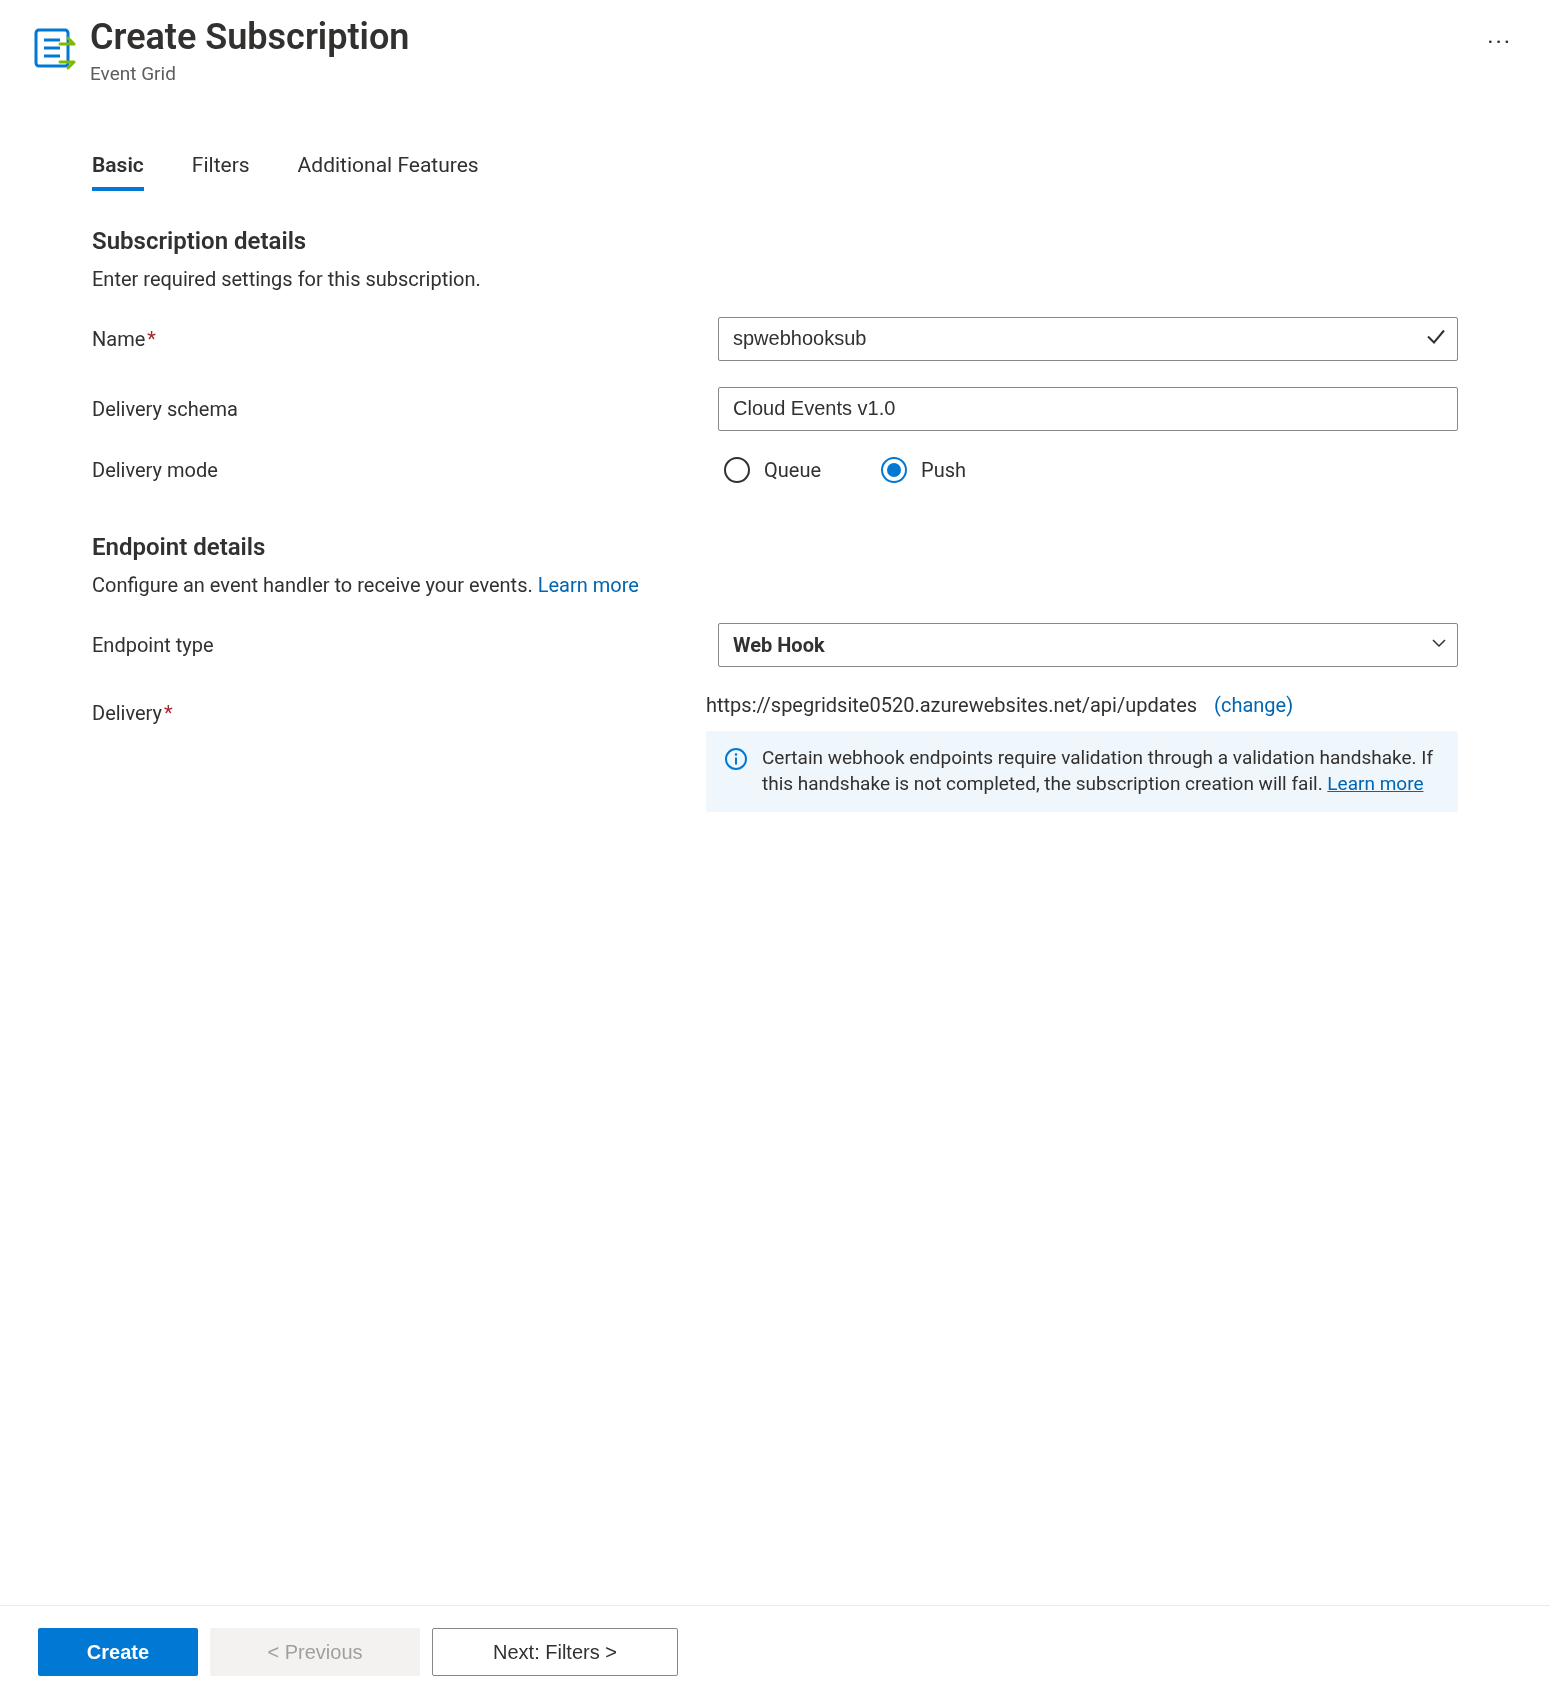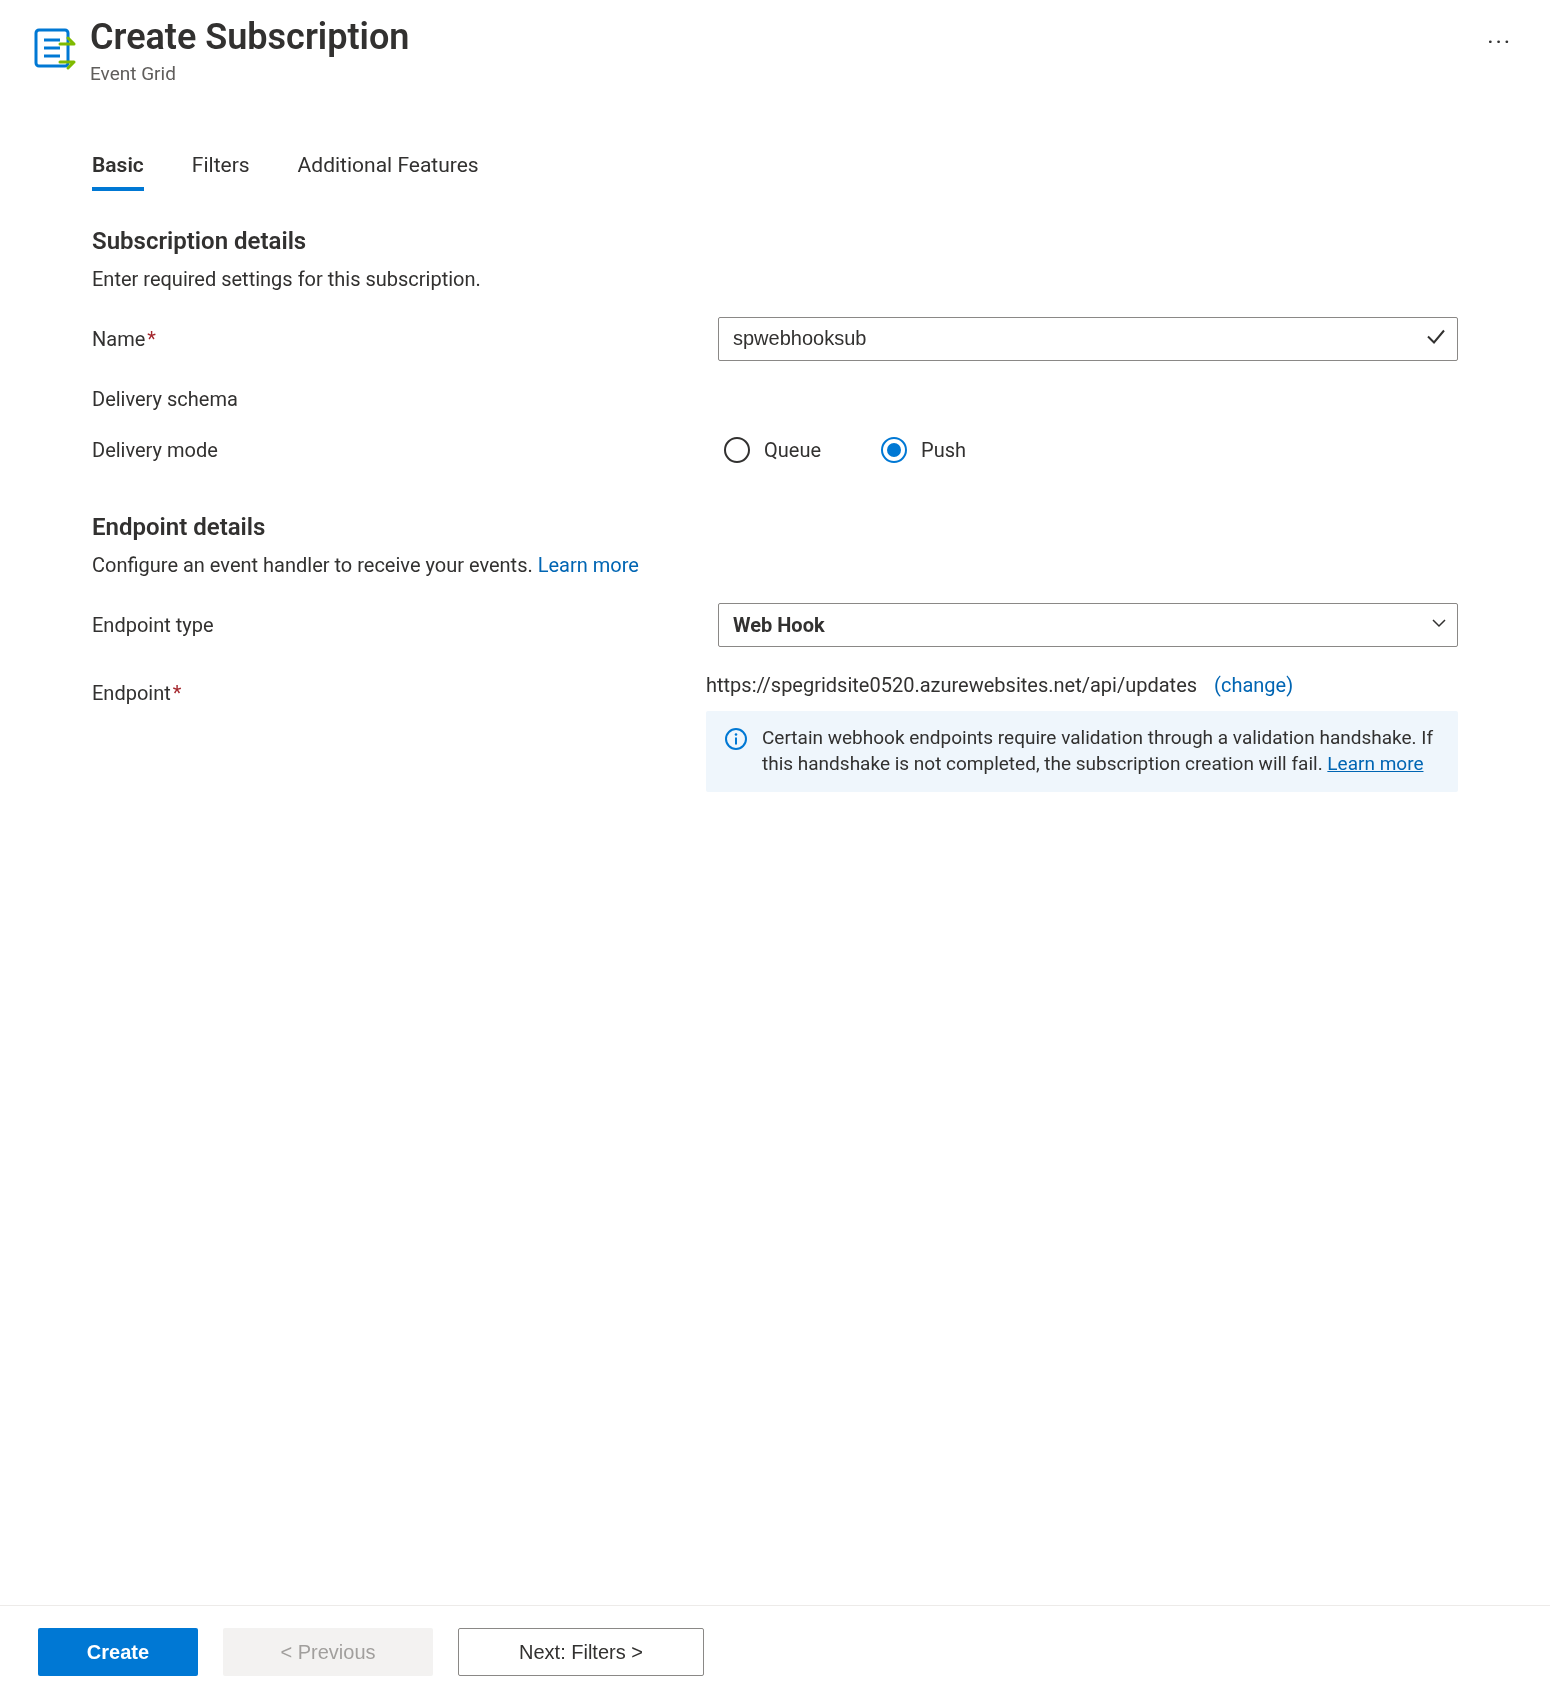--- a/index.html
+++ b/index.html
@@ -64,21 +64,21 @@
 
   .info-box {
     display: flex; gap: 14px; background: #eff6fc; padding: 14px 18px; border-radius: 2px;
     font-size: 19px; line-height: 1.4; margin-top: 14px; max-width: 810px;
   }
   .info-icon { flex-shrink: 0; width: 24px; height: 24px; margin-top: 2px; }
   .info-text .link { text-decoration: underline; }
 
   .footer {
     position: absolute; left: 0; right: 0; bottom: 0;
-    border-top: 1px solid #edebe9; padding: 22px 38px; display: flex; gap: 25px; background: #fff;
+    border-top: 1px solid #edebe9; padding: 22px 38px; display: flex; gap: 12px; background: #fff;
   }
   .btn { height: 48px; min-width: 160px; font-size: 20px; border-radius: 2px; cursor: pointer;
          display: inline-flex; align-items: center; justify-content: center; padding: 0 24px; }
   .btn-primary { background: #0078d4; color: #fff; border: none; font-weight: 600; }
   .btn-disabled { background: #f3f2f1; color: #a19f9d; border: none; cursor: default; min-width: 210px; }
   .btn-secondary { background: #fff; color: #323130; border: 1px solid #8a8886; min-width: 246px; }
 </style>
 </head>
 <body>
 
@@ -123,20 +123,25 @@
             <svg width="24" height="24" viewBox="0 0 24 24">
                 <path d="M4 12 L10 18 L20 6" stroke="#323130" stroke-width="2" fill="none"></path>
               </svg>
           </span>
         </div>
       </div>
     </div>
 
     <div class="form-row">
       <div class="form-label">Delivery schema</div>
+      <div class="form-control">
+        <div class="input-wrap">
+          <input type="text" class="text-input" readonly="" value="Cloud Events v1.0" style="">
+        </div>
+      </div>
     </div>
 
     <div class="form-row" style="margin-bottom:50px;">
       <div class="form-label">Delivery mode</div>
       <div class="form-control">
         <div class="radio-group">
           <label class="radio-option">
             <span class="radio-circle"></span>
             <span>Queue</span>
           </label>
@@ -166,21 +171,21 @@
             <svg width="18" height="18" viewBox="0 0 24 24">
                 <path d="M4 8 L12 16 L20 8" stroke="#323130" stroke-width="2" fill="none"></path>
               </svg>
           </span>
         </div>
       </div>
     </div>
 
     <div class="endpoint-row">
       <div class="form-label" style="padding-top:8px;">
-        <span>Endpoint</span><span class="req">*</span>
+        <span>Delivery</span><span class="req">*</span>
       </div>
       <div class="form-control">
         <div>
           <span class="endpoint-value">https://spegridsite0520.azurewebsites.net/api/updates</span>
           <a class="change-link">change</a>
         </div>
         <div class="info-box">
           <span class="info-icon">
             <svg width="24" height="24" viewBox="0 0 24 24">
               <circle cx="12" cy="12" r="10" fill="none" stroke="#0078d4" stroke-width="2"></circle>

